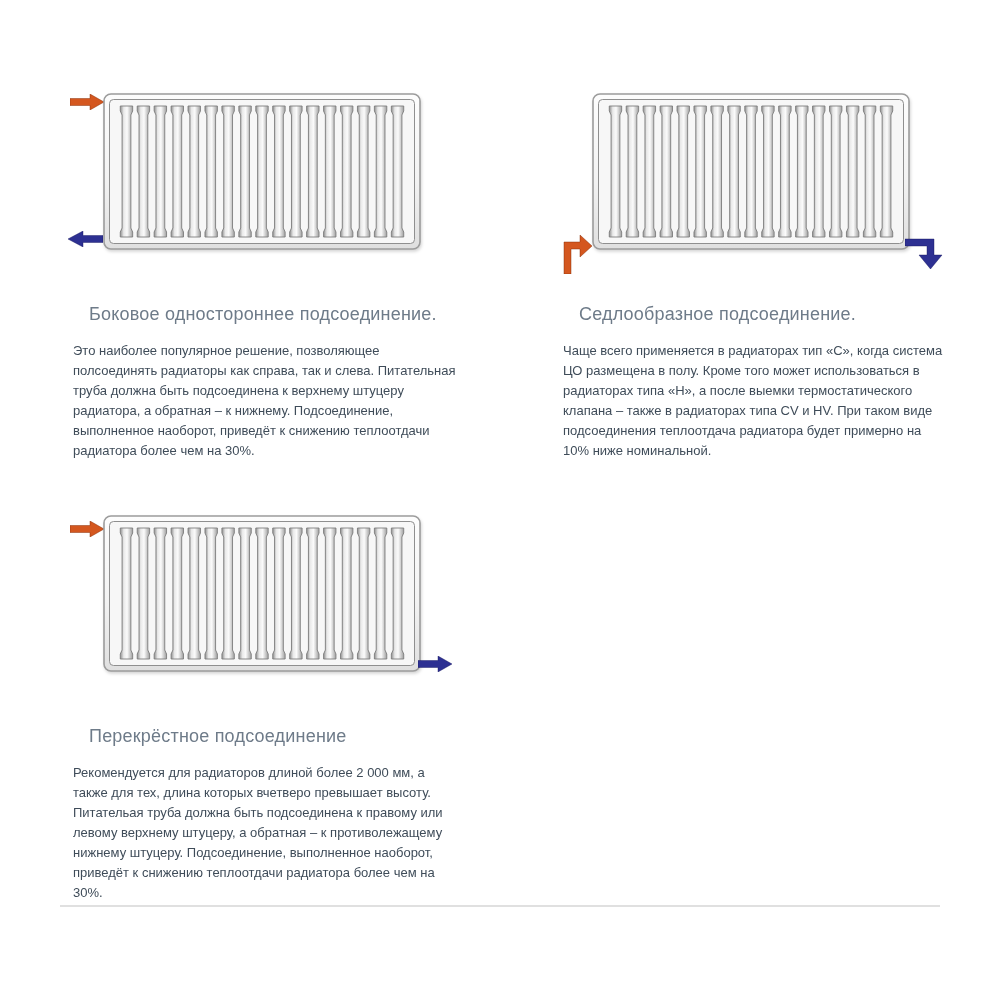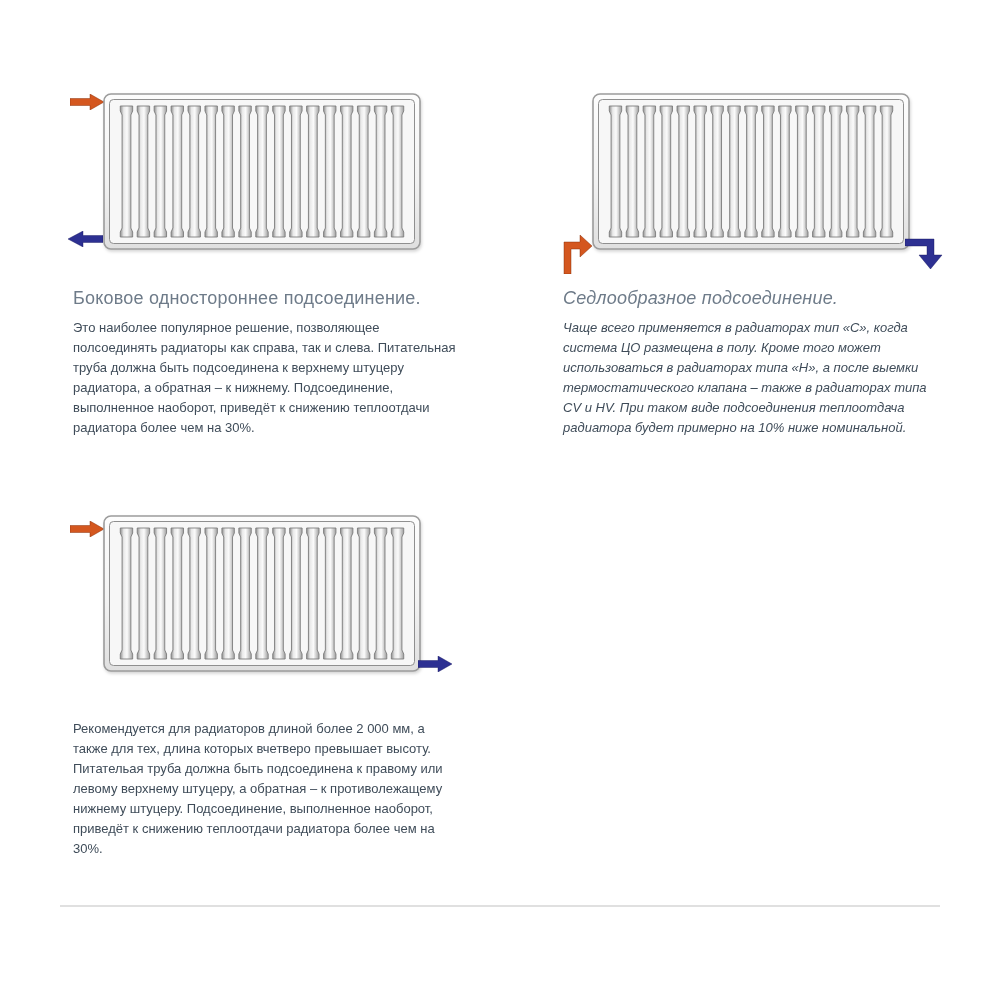--- a/index.html
+++ b/index.html
@@ -3,21 +3,21 @@
 <meta charset="utf-8">
 <style>
   html,body{margin:0;padding:0;}
   body{
     width:1000px;height:1000px;background:#ffffff;
     font-family:"Liberation Sans","DejaVu Sans",sans-serif;
     position:relative;overflow:hidden;
   }
   .section{position:absolute;}
   #s1{left:73px;top:85px;width:387px;}
-  #s2{left:563px;top:85px;width:381px;font-style:italic;}
+  #s2{left:563px;top:85px;width:381px;}
   #s3{left:73px;top:505px;width:387px;}
 
   .diagram{position:relative;height:203px;}
   #s3 .diagram{height:205px;}
 
   .radiator{position:absolute;left:30px;top:8px;width:318px;height:157px;}
   #s2 .radiator{left:29px;}
   #s3 .radiator{top:10px;}
   svg.radiator-svg{width:100%;height:100%;display:block;filter:drop-shadow(1.5px 2px 1.5px rgba(0,0,0,0.16));}
 
@@ -27,21 +27,21 @@
   .arrow-return path{fill:var(--return);stroke:rgba(15,15,90,0.4);stroke-width:1;}
 
   #s1 .pos-supply{left:-3px;top:9px;}
   #s1 .pos-return{left:-5px;top:146px;}
   #s2 .pos-supply{left:-1px;top:147px;}
   #s2 .pos-return{left:342px;top:152px;}
   #s3 .pos-supply{left:-3px;top:16px;}
   #s3 .pos-return{left:345px;top:151px;}
 
   h2.heading{
-    margin:0;font-size:18px;font-weight:400;
+    margin:16px;font-size:18px;font-weight:400;
     color:var(--heading);letter-spacing:0.2px;
   }
   p.body{
     margin:9px 0 0 0;font-size:13px;line-height:20px;
     color:var(--body);
   }
   .divider{
     position:absolute;left:60px;right:60px;top:905px;height:2px;
     background:var(--divider);
   }
@@ -199,17 +199,18 @@
             <path d="M271.3882352941177,13 h12.4 v5 l-1.7999999999999998,4 V135 l1.7999999999999998,4 v5 h-12.4 v-5 l1.7999999999999998,-4 V22 l-1.7999999999999998,-4 z" fill="url(#rg2-slat)" stroke="#7d7d7d" stroke-width="0.9"></path>
             <path d="M288.3294117647059,13 h12.4 v5 l-1.7999999999999998,4 V135 l1.7999999999999998,4 v5 h-12.4 v-5 l1.7999999999999998,-4 V22 l-1.7999999999999998,-4 z" fill="url(#rg2-slat)" stroke="#7d7d7d" stroke-width="0.9"></path>
           </svg>
       </div>
       <span class="arrow arrow-return pos-return">
         <svg width="34" height="16" viewBox="0 0 34 16">
             <path d="M0,4.5 H20 V0 L34,8 L20,16 V11.5 H0 Z"></path>
           </svg>
       </span>
     </div>
+    <h2 class="heading">Перекрёстное подсоединение</h2>
     <p class="body">Рекомендуется для радиаторов длиной более 2 000 мм, а также для тех, длина которых вчетверо превышает высоту. Питательая труба должна быть подсоединена к правому или левому верхнему штуцеру, а обратная – к противолежащему нижнему штуцеру. Подсоединение, выполненное наоборот, приведёт к снижению теплоотдачи радиатора более чем на 30%.</p>
   </section>
 
   <div class="divider"></div>
 </div>
 
 </body></html>

